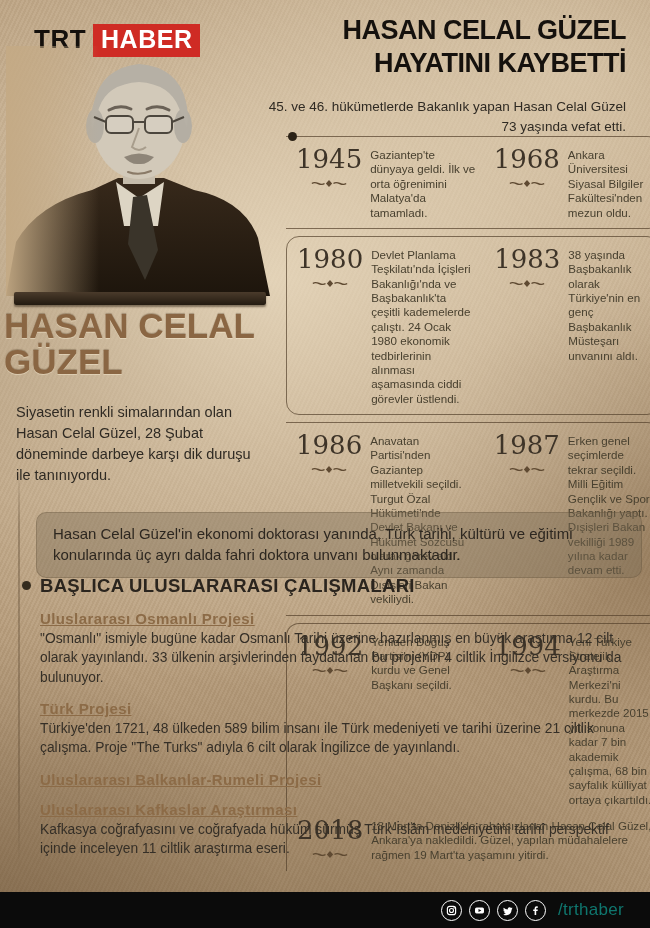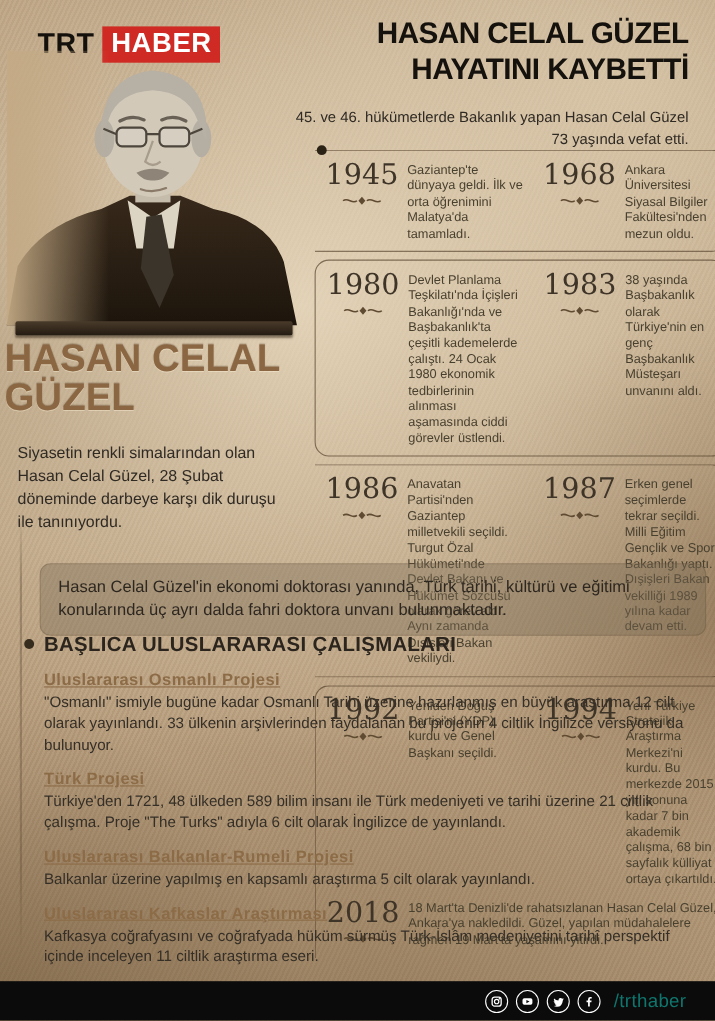--- a/index.html
+++ b/index.html
@@ -271,21 +271,20 @@
     <div class="work">
       <div class="work-title">Uluslararası Osmanlı Projesi</div>
       <div class="work-text">"Osmanlı" ismiyle bugüne kadar Osmanlı Tarihi üzerine hazırlanmış en büyük araştırma 12 cilt olarak yayınlandı. 33 ülkenin arşivlerinden faydalanan bu projenin 4 ciltlik İngilizce versiyonu da bulunuyor.</div>
     </div>
     <div class="work">
       <div class="work-title">Türk Projesi</div>
       <div class="work-text">Türkiye'den 1721, 48 ülkeden 589 bilim insanı ile Türk medeniyeti ve tarihi üzerine 21 ciltlik çalışma. Proje "The Turks" adıyla 6 cilt olarak İngilizce de yayınlandı.</div>
     </div>
     <div class="work">
       <div class="work-title">Uluslararası Balkanlar-Rumeli Projesi</div>
-      <div class="work-text">Balkanlar üzerine yapılmış en kapsamlı araştırma 5 cilt olarak yayınlandı.</div>
     </div>
     <div class="work">
       <div class="work-title">Uluslararası Kafkaslar Araştırması</div>
       <div class="work-text">Kafkasya coğrafyasını ve coğrafyada hüküm sürmüş Türk-İslâm medeniyetini tarihî perspektif içinde inceleyen 11 ciltlik araştırma eseri.</div>
     </div>
   </div>
 
   <div class="footer">
     <span class="sicon">
       <svg viewBox="0 0 11 11">

